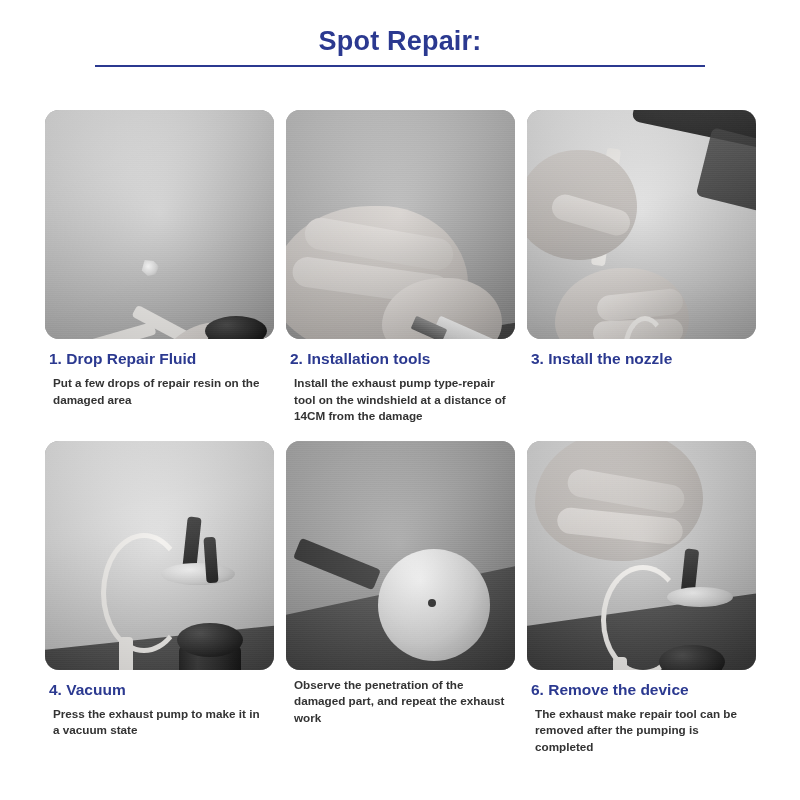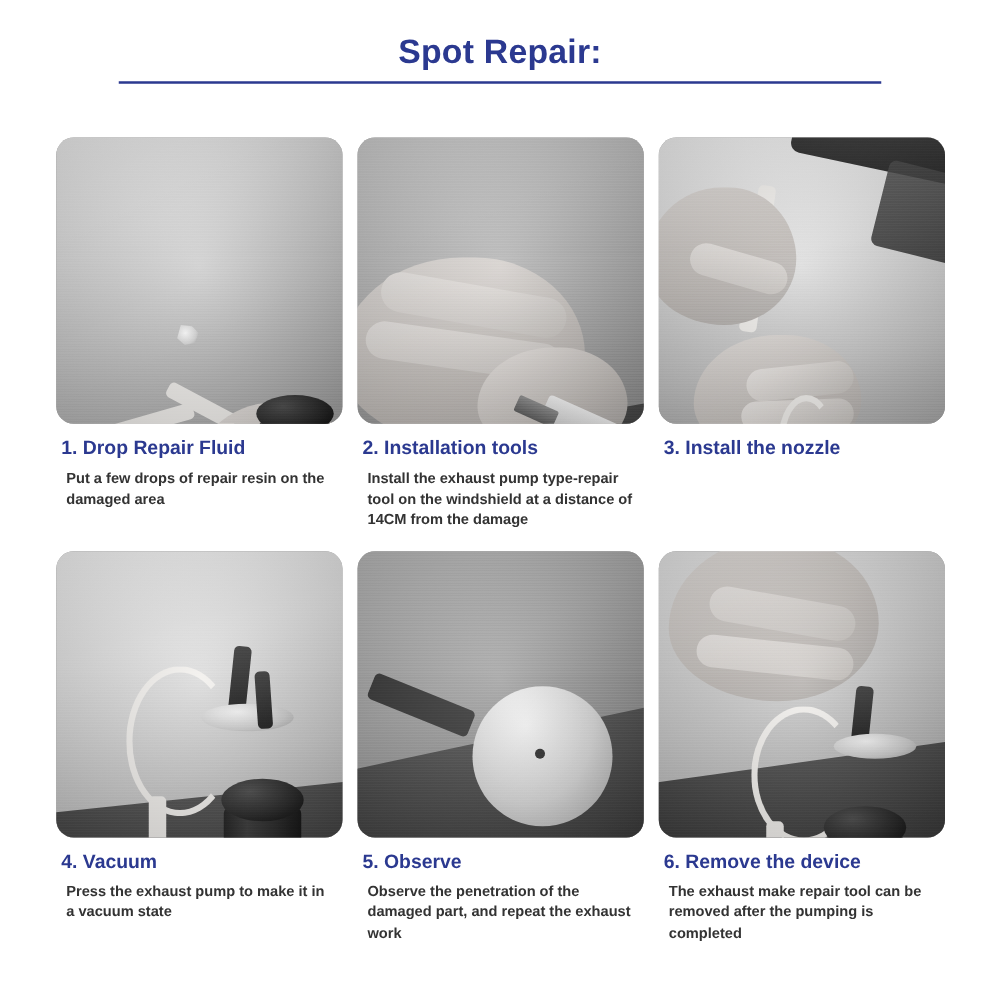--- a/index.html
+++ b/index.html
@@ -256,21 +256,20 @@
     <div class="cell row2">
       <div class="photo">
         <div class="glass" style="background:linear-gradient(150deg,#b8b8b8 0%,#a8a8a8 40%,#8e8e8e 75%,#7c7c7c 100%)"></div>
         <div class="dark-band" style="left:-24px; top:150px; width:290px; height:170px; transform:rotate(-12deg); border-radius:12px; opacity:.9;"></div>
         <div class="tube-straight" style="left:8px; top:112px; width:86px; height:22px; background:#3a3a3a; transform:rotate(22deg);"></div>
         <div class="suction" style="left:92px; top:108px; width:112px; height:112px; background:radial-gradient(ellipse at 38% 28%, #f7f7f7, #d9d9d9 55%, #a8a8a8 100%);"></div>
         <div class="crack-dot" style="left:142px; top:158px; width:8px; height:8px;"></div>
         <div class="grain"></div>
           <div class="vig"></div>
       </div>
-      <div class="step-title">5. Observe</div>
       <div class="step-desc">Observe the penetration of the damaged part, and repeat the exhaust work</div>
     </div>
 
     <div class="cell row2">
       <div class="photo">
         <div class="glass" style="background:linear-gradient(160deg,#e8e8e8 0%,#d4d4d4 35%,#bcbcbc 70%,#a3a3a3 100%)"></div>
         <div class="dark-band" style="left:0px; top:166px; width:280px; height:180px; transform:rotate(-8deg); border-radius:12px;"></div>
         <div class="hand" style="left:8px; top:-10px; width:168px; height:130px;"></div>
         <div class="finger" style="left:40px; top:36px; width:118px; height:28px; transform:rotate(10deg);"></div>
         <div class="finger" style="left:30px; top:72px; width:126px; height:26px; transform:rotate(6deg);"></div>

